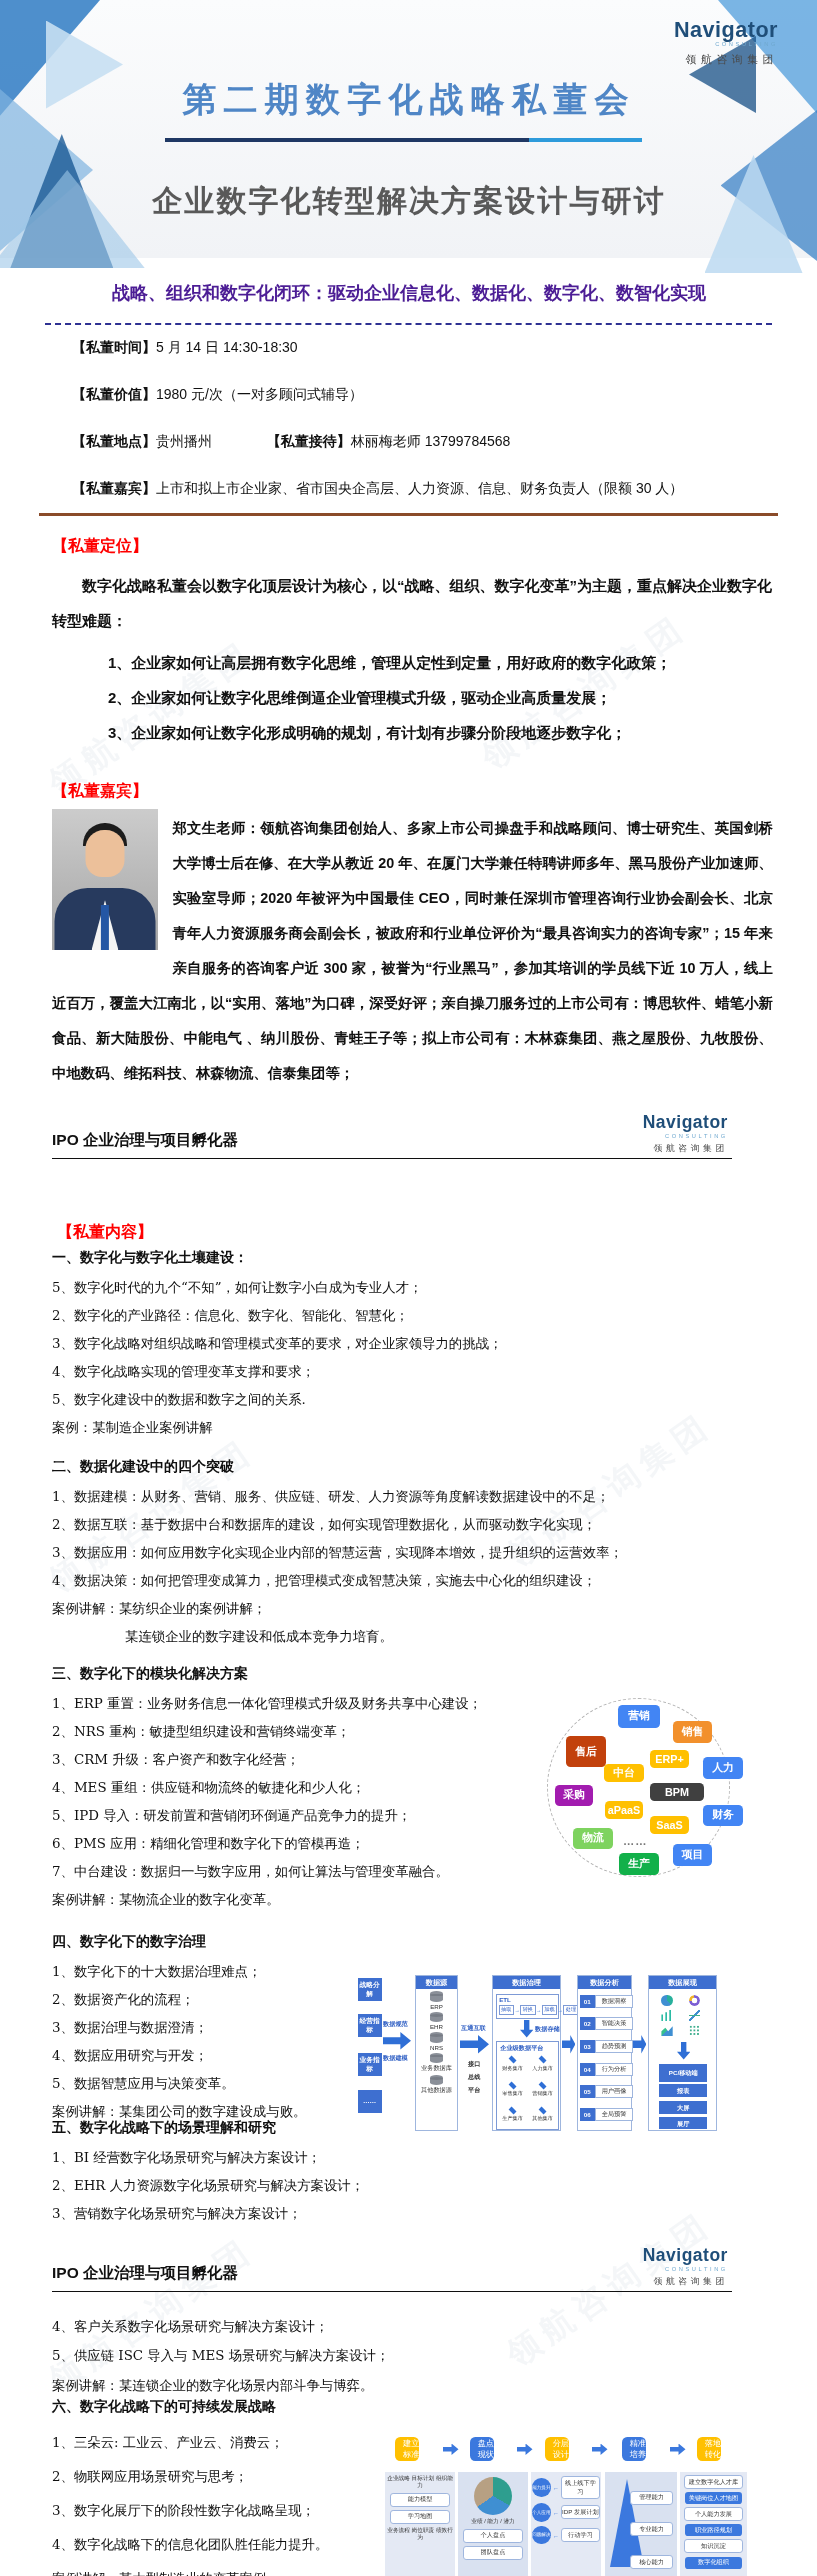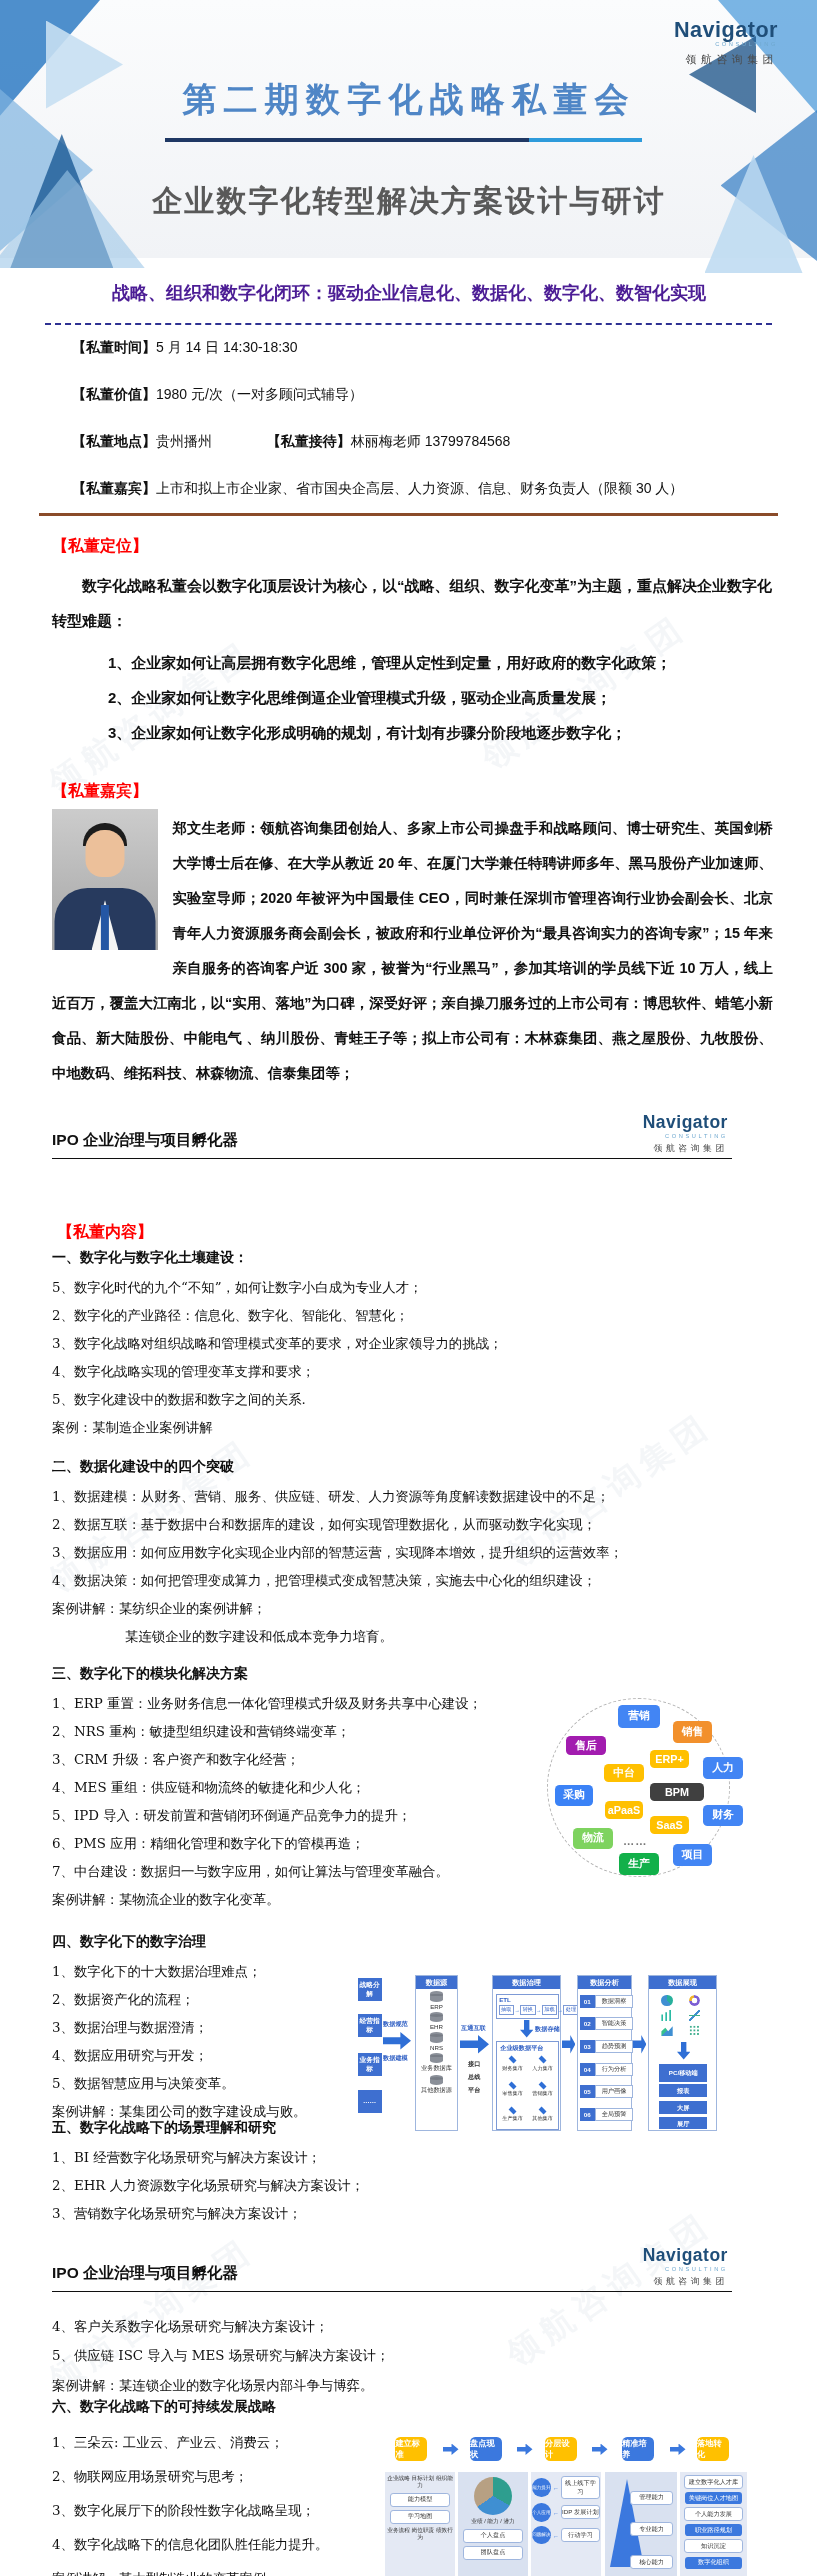--- a/index.html
+++ b/index.html
@@ -87,22 +87,22 @@
   .mart{position:absolute;width:29px;text-align:center;font-size:5.2px;color:#333;}
   .mart i{display:block;width:7.2px;height:7.2px;margin:0 auto 1px;background:#2f6fd6;transform:rotate(45deg) scaleY(.6);}
   .anum{position:absolute;height:13.4px;display:flex;}
   .anum .n{width:15.5px;background:#3e6fd0;color:#fff;display:flex;align-items:center;justify-content:center;font-size:6.2px;font-weight:bold;}
   .anum .t{width:36px;border:0.5px solid #9fb6de;display:flex;align-items:center;justify-content:center;font-size:6.2px;color:#333;background:#fff;}
   .obox{position:absolute;background:#3e6fd0;color:#fff;display:flex;align-items:center;justify-content:center;
         font-size:6.2px;font-weight:bold;text-align:center;line-height:7.2px;}
   .glyph{position:absolute;width:11.3px;height:11.3px;}
   
   #diagTalent{position:absolute;left:381px;top:2423px;width:368px;height:161px;font-size:6.2px;}
-  .step{position:absolute;top:14.4px;width:32px;height:24px;border-radius:5.2px;color:#fff;font-weight:bold;
-        display:flex;align-items:center;justify-content:center;font-size:8.2px;}
+  .step{position:absolute;top:14.4px;width:24px;height:24px;border-radius:5.2px;color:#fff;font-weight:normal;
+        display:flex;align-items:center;justify-content:center;font-size:8.2px;text-align:right;}
   .step.y{background:#ffc000;} .step.b{background:#3b78de;}
   .sarr{position:absolute;top:20.6px;width:15.5px;height:11.3px;background:#3b78de;
         clip-path:polygon(0 30%,55% 30%,55% 0,100% 50%,55% 100%,55% 70%,0 70%);}
   .tpanel{position:absolute;top:49px;height:110px;background:#e4e9f4;}
   .tpanel.alt{background:#d9e1f0;}
   .twb{background:#fff;border:0.5px solid #9fb6de;border-radius:3.1px;text-align:center;margin:3.1px auto 0;
        font-size:6.2px;color:#333;padding:1.5px 0;width:84%;}
   .tbb{background:#3b78de;color:#fff;border-radius:3.1px;text-align:center;margin:3.1px auto 0;font-size:6.2px;padding:1.5px 0;width:84%;}
   .ttxt{font-size:5.7px;color:#333;text-align:center;line-height:7.2px;margin-top:3.1px;}
   .tcirc{width:18.5px;height:18.5px;border-radius:50%;background:#3b78de;color:#fff;font-size:4.6px;display:flex;
@@ -231,23 +231,23 @@
     <div class="li">5、IPD 导入：研发前置和营销闭环倒逼产品竞争力的提升；</div>
     <div class="li">6、PMS 应用：精细化管理和数字化下的管模再造；</div>
     <div class="li">7、中台建设：数据归一与数字应用，如何让算法与管理变革融合。</div>
     <div class="case">案例讲解：某物流企业的数字化变革。</div>
   </section>
 
   <div id="diagModules">
     <div class="mring"></div>
     <div class="mnode" style="left:91px;top:15.5px;width:42px;height:23px;background:#4285f4">营销</div>
     <div class="mnode" style="left:146px;top:32px;width:39px;height:21.6px;background:#f2902c">销售</div>
-    <div class="mnode" style="left:39px;top:47px;width:40px;height:19px;background:#a21caf">售后</div>
+    <div class="mnode" style="left:39px;top:47px;width:40px;height:31px;background:#c2410c">售后</div>
     <div class="mnode" style="left:176px;top:68px;width:40px;height:21.6px;background:#4285f4">人力</div>
-    <div class="mnode" style="left:28px;top:96px;width:38px;height:20.6px;background:#3b82f6">采购</div>
+    <div class="mnode" style="left:28px;top:96px;width:38px;height:20.6px;background:#a21caf">采购</div>
     <div class="mnode" style="left:176px;top:116px;width:40px;height:20.6px;background:#4285f4">财务</div>
     <div class="mnode" style="left:46px;top:139px;width:40px;height:20.6px;background:#7ed35f">物流</div>
     <div class="mnode" style="left:92px;top:164px;width:40px;height:21.6px;background:#12b04a">生产</div>
     <div class="mnode" style="left:146px;top:155px;width:39px;height:22px;background:#4285f4">项目</div>
     <div class="mnode" style="left:123px;top:61px;width:39px;height:17.5px;background:#ffc000">ERP+</div>
     <div class="mnode" style="left:77px;top:75px;width:40px;height:17.5px;background:#ffc000">中台</div>
     <div class="mnode" style="left:123px;top:94px;width:54px;height:17.5px;background:#404040">BPM</div>
     <div class="mnode" style="left:78px;top:112px;width:38px;height:17.5px;background:#ffc000">aPaaS</div>
     <div class="mnode" style="left:123px;top:127px;width:39px;height:17.5px;background:#ffc000">SaaS</div>
     <div class="mdots" style="left:96px;top:146px;">……</div>

